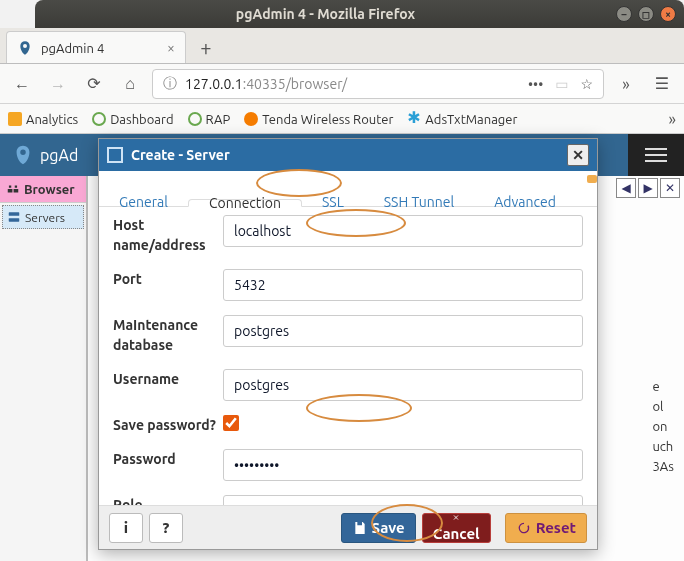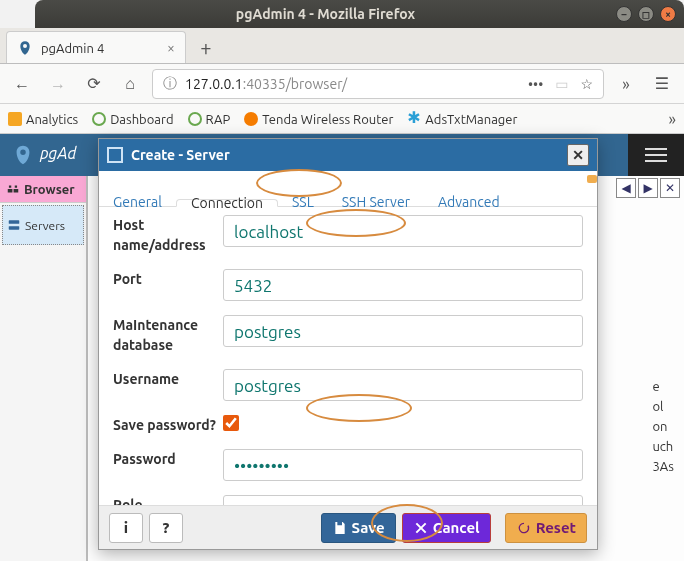--- a/index.html
+++ b/index.html
@@ -27,54 +27,54 @@
   .urlbar-actions { margin-left:auto; display:flex; gap:12px; color:#555; font-size:14px;}
   
   
   .bookmarks { height:30px; background:#f9f9f8; display:flex; align-items:center; padding:0 8px; gap:14px; font-size:13px; color:#333; border-bottom:1px solid #ccc;}
   .bm { display:flex; align-items:center; gap:4px;}
   .bm .bi{ width:14px;height:14px; display:inline-block;}
   .bm-more { margin-left:auto; font-size:16px; color:#555;}
   
   
   .pga-header { height:42px; background:#326690; display:flex; align-items:center; color:#fff; padding:0 12px; position:relative;}
-  .pga-logo { display:flex; align-items:flex-start; gap:6px; font-size:16px;font-style:italic;}
+  .pga-logo { display:flex; align-items:center; gap:6px; font-size:16px;}
   .pga-logo svg{width:22px;height:22px;fill:#6fa9d6;}
   .burger { position:absolute; right:0; top:0; height:42px; width:56px; background:#222; display:flex; align-items:center; justify-content:center;}
   .burger div{width:22px;height:2px;background:#ddd; box-shadow:0 -6px 0 #ddd,0 6px 0 #ddd;}
   
   
   .pga-body { display:flex; height:calc(561px - 28px - 36px - 40px - 30px - 42px); background:#fff; position:relative;}
   .pga-side { width:88px; border-right:2px solid #bbb; background:#f5f5f5; font-size:13px;}
   .pga-side-h { display:flex;align-items:center; gap:4px; padding:6px 6px; font-weight:bold; color:#333; background:#f9a8d4; border-bottom:1px solid #ccc;}
-  .tree-item { display:flex;align-items:center; gap:4px; padding:12px 4px; font-size:12px; background:#d6e9f8; color:#333; border:1px dotted #888; margin:2px;}
+  .tree-item { display:flex;align-items:center; gap:4px; padding:4px 4px; font-size:12px; background:#d6e9f8; color:#333; border:1px dotted #888; margin:2px;}
   .pga-main { flex:1; position:relative; background:#fdfdfd;}
   .pga-toolbar { position:absolute; top:2px; right:4px; display:flex; gap:2px;}
   .pga-tbtn { width:20px;height:20px; border:1px solid #888; background:#fff; display:flex;align-items:center;justify-content:center; font-size:12px; color:#336;}
   .side-text { position:absolute; right:10px; top:200px; font-size:13px; color:#333; line-height:20px; text-align:left;}
   
   
   .modal { position:absolute; left:98px; top:138px; width:500px; height:412px; background:#f4f4f4; border:1px solid #999; box-shadow:0 4px 16px rgba(0,0,0,.3);}
   .modal-title { height:32px; background:#2b6ca3; color:#fff; display:flex; align-items:center; padding:0 8px; gap:8px; font-size:14px; font-weight:bold;}
   .modal-title .sq{width:16px;height:16px;border:2px solid #cfe4f5;}
   .modal-close { margin-left:auto; width:22px;height:22px;background:#eee;border:1px solid #666;color:#333;display:flex;align-items:center;justify-content:center;font-weight:bold;font-size:14px;border-radius:2px;}
   .modal-tabs { height:36px; background:#fff; display:flex; align-items:stretch; font-size:14px; border-bottom:1px solid #ddd;}
-  .mtab { padding:0 14px; display:flex; align-items:center; color:#337ab7; border-bottom:2px solid transparent; cursor:default;margin-top:28px;}
+  .mtab { padding:0 20px; display:flex; align-items:center; color:#337ab7; border-bottom:2px solid transparent; cursor:default;margin-top:28px;}
   .mtab.active { color:#333; border:1px solid #ddd; border-bottom-color:#fff; border-radius:4px 4px 0 0; margin-bottom:-1px; background:#fff;}
   .modal-body { height:calc(100% - 32px - 36px - 44px); overflow:auto; background:#fff; padding:8px 14px 0 14px;}
   .frow { display:flex; align-items:flex-start; margin-bottom:14px;}
   .flabel { width:110px; font-size:14px; color:#333; font-weight:bold; line-height:20px;}
-  .finput { flex:1; height:32px; border:1px solid #ccc; border-radius:3px; padding:0 10px; font-size:17px; color:#0f766e; background:#fff;}
+  .finput { flex:1; height:32px; border:1px solid #ccc; border-radius:3px; padding:0 10px; font-size:14px; color:#0f172a; background:#fff;}
   .fcheck { width:16px;height:16px; accent-color:#e8590c;}
   .modal-footer { height:44px; background:#eee; border-top:1px solid #ddd; display:flex; align-items:center; padding:0 10px; gap:6px;}
   .fbtn { height:30px; border:1px solid #bbb; border-radius:3px; background:#fff; display:flex;align-items:center;justify-content:center; font-size:15px; color:#333; padding:0 10px; gap:4px; font-weight:bold;}
   .fbtn.icon-only{width:34px;padding:0;}
   .spacer{flex:1;}
   .btn-save{background:#336699;color:#fff;border-color:#2a567f;}
-  .btn-cancel{background:#6d28d9;color:#fff;border-color:#b83e3b;}
+  .btn-cancel{background:#7f1d1d;color:#fff;border-color:#b83e3b;flex-direction:column;}
   .btn-reset{background:#f0ad4e;color:#701a75;border-color:#cd9140;margin-left:8px;}
   
   
   .anno { position:absolute; border:2px solid #d78b3f; border-radius:50%; pointer-events:none;}
   
   svg.ico{width:14px;height:14px;fill:currentColor;}
   svg.ico16{width:16px;height:16px;fill:currentColor;}
   .scrollbar{position:absolute;right:0;top:36px;width:10px;height:8px;background:#f0ad4e;border-radius:2px;}
 </style>
 </head>
@@ -189,21 +189,21 @@
 <div class="modal">
   <div class="modal-title">
     <span class="sq"></span>
     <span>Create - Server</span>
     <div class="modal-close">✕</div>
   </div>
   <div class="modal-tabs">
     <div class="mtab">General</div>
     <div class="mtab active">Connection</div>
     <div class="mtab">SSL</div>
-    <div class="mtab">SSH Server</div>
+    <div class="mtab">SSH Tunnel</div>
     <div class="mtab">Advanced</div>
   </div>
   <div class="scrollbar"></div>
   <div class="modal-body">
     <div class="frow">
       <div class="flabel">Host name/address</div>
       <input class="finput" value="localhost" style="">
     </div>
     <div class="frow">
       <div class="flabel">Port</div>

